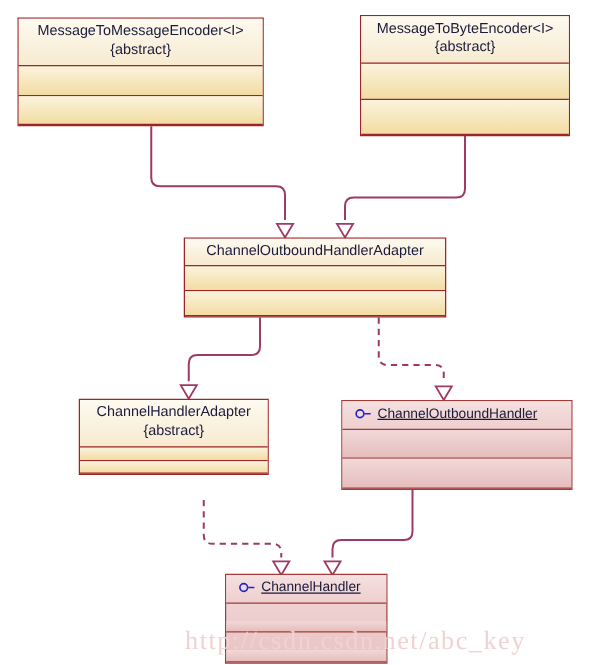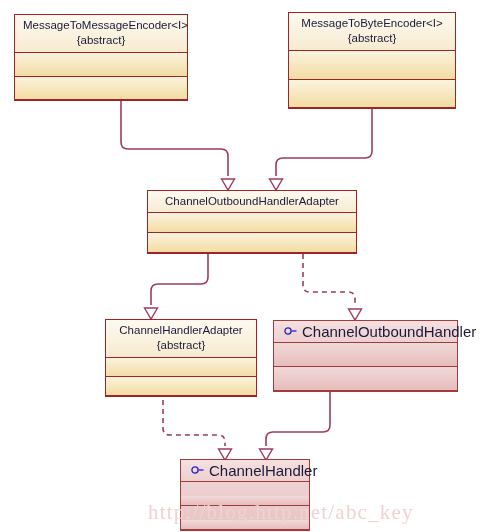--- a/index.html
+++ b/index.html
@@ -92,21 +92,22 @@
     height: 10px;
     margin-right: 4px;
     position: relative;
     top: -1px;
   }
   .iface-icon svg { display: block; }
 
   .iface-label {
     vertical-align: middle;
     color: #1a1a3a;
-    font-size: 15px;
+    font-size: 11px;
+    text-decoration: underline;
   }
 
   
   #wires {
     position: absolute;
     left: 0;
     top: 0;
     width: 482px;
     height: 532px;
     z-index: 2;
@@ -163,21 +164,21 @@
       <path d="M 163 400 L 163 428 Q 163 435 170 435 L 218 435 Q 225 435 225 442 L 225 446" fill="none" stroke="#9e3a63" stroke-width="1.6" stroke-dasharray="5,4"></path>
       <path d="M 218.5 449 L 225 460 L 231.5 449 Z" fill="#ffffff" stroke="#9e3a63" stroke-width="1.4"></path>
     </g>
 
     <g>
       <path d="M 330 392 L 330 425 Q 330 432 323 432 L 273 432 Q 266 432 266 439 L 266 446" fill="none" stroke="#9e3a63" stroke-width="1.6"></path>
       <path d="M 259.5 449 L 266 460 L 272.5 449 Z" fill="#ffffff" stroke="#9e3a63" stroke-width="1.4"></path>
     </g>
   </svg>
 
-  <div class="uml-box cls" style="left:14px; top:14px; width:174px; height:87px;">
+  <div class="uml-box cls" style="left:14px; top:14px; width:197px; height:87px;">
     <div class="cmp-name">
       <span class="title">MessageToMessageEncoder&lt;I&gt;</span>
       <span class="abstract">{abstract}</span>
     </div>
     <div class="cmp-row"></div>
     <div class="cmp-row last"></div>
   </div>
 
   <div class="uml-box cls" style="left:288px; top:12px; width:168px; height:97px;">
     <div class="cmp-name">
@@ -189,21 +190,21 @@
   </div>
 
   <div class="uml-box cls" style="left:147px; top:190px; width:210px; height:64px;">
     <div class="cmp-name" style="padding-bottom:3px;">
       <span class="title">ChannelOutboundHandlerAdapter</span>
     </div>
     <div class="cmp-row"></div>
     <div class="cmp-row last"></div>
   </div>
 
-  <div class="uml-box cls" style="left:63px; top:319px; width:152px; height:78px;margin-left:42px;">
+  <div class="uml-box cls" style="left:63px; top:319px; width:152px; height:61px;">
     <div class="cmp-name">
       <span class="title">ChannelHandlerAdapter</span>
       <span class="abstract">{abstract}</span>
     </div>
     <div class="cmp-row"></div>
     <div class="cmp-row last"></div>
   </div>
 
   <div class="uml-box iface" style="left:273px; top:320px; width:185px; height:72px;">
     <div class="cmp-name iface-title" style="padding-bottom:3px;">
@@ -224,15 +225,15 @@
         <svg width="14" height="10" viewBox="0 0 14 10" xmlns="http://www.w3.org/2000/svg">
           <circle cx="4" cy="5" r="3.1" fill="none" stroke="#2222cc" stroke-width="1.3"></circle>
           <line x1="7.6" y1="5" x2="12.5" y2="5" stroke="#2222cc" stroke-width="1.3"></line>
         </svg>
       </span><span class="iface-label">ChannelHandler</span>
     </div>
     <div class="cmp-row"></div>
     <div class="cmp-row last"></div>
   </div>
 
-  <div id="watermark">http://blog.http.net/abc_key</div>
+  <div id="watermark">http://csdn.csdn.net/abc_key</div>
 
 </div>
 
 </body></html>

